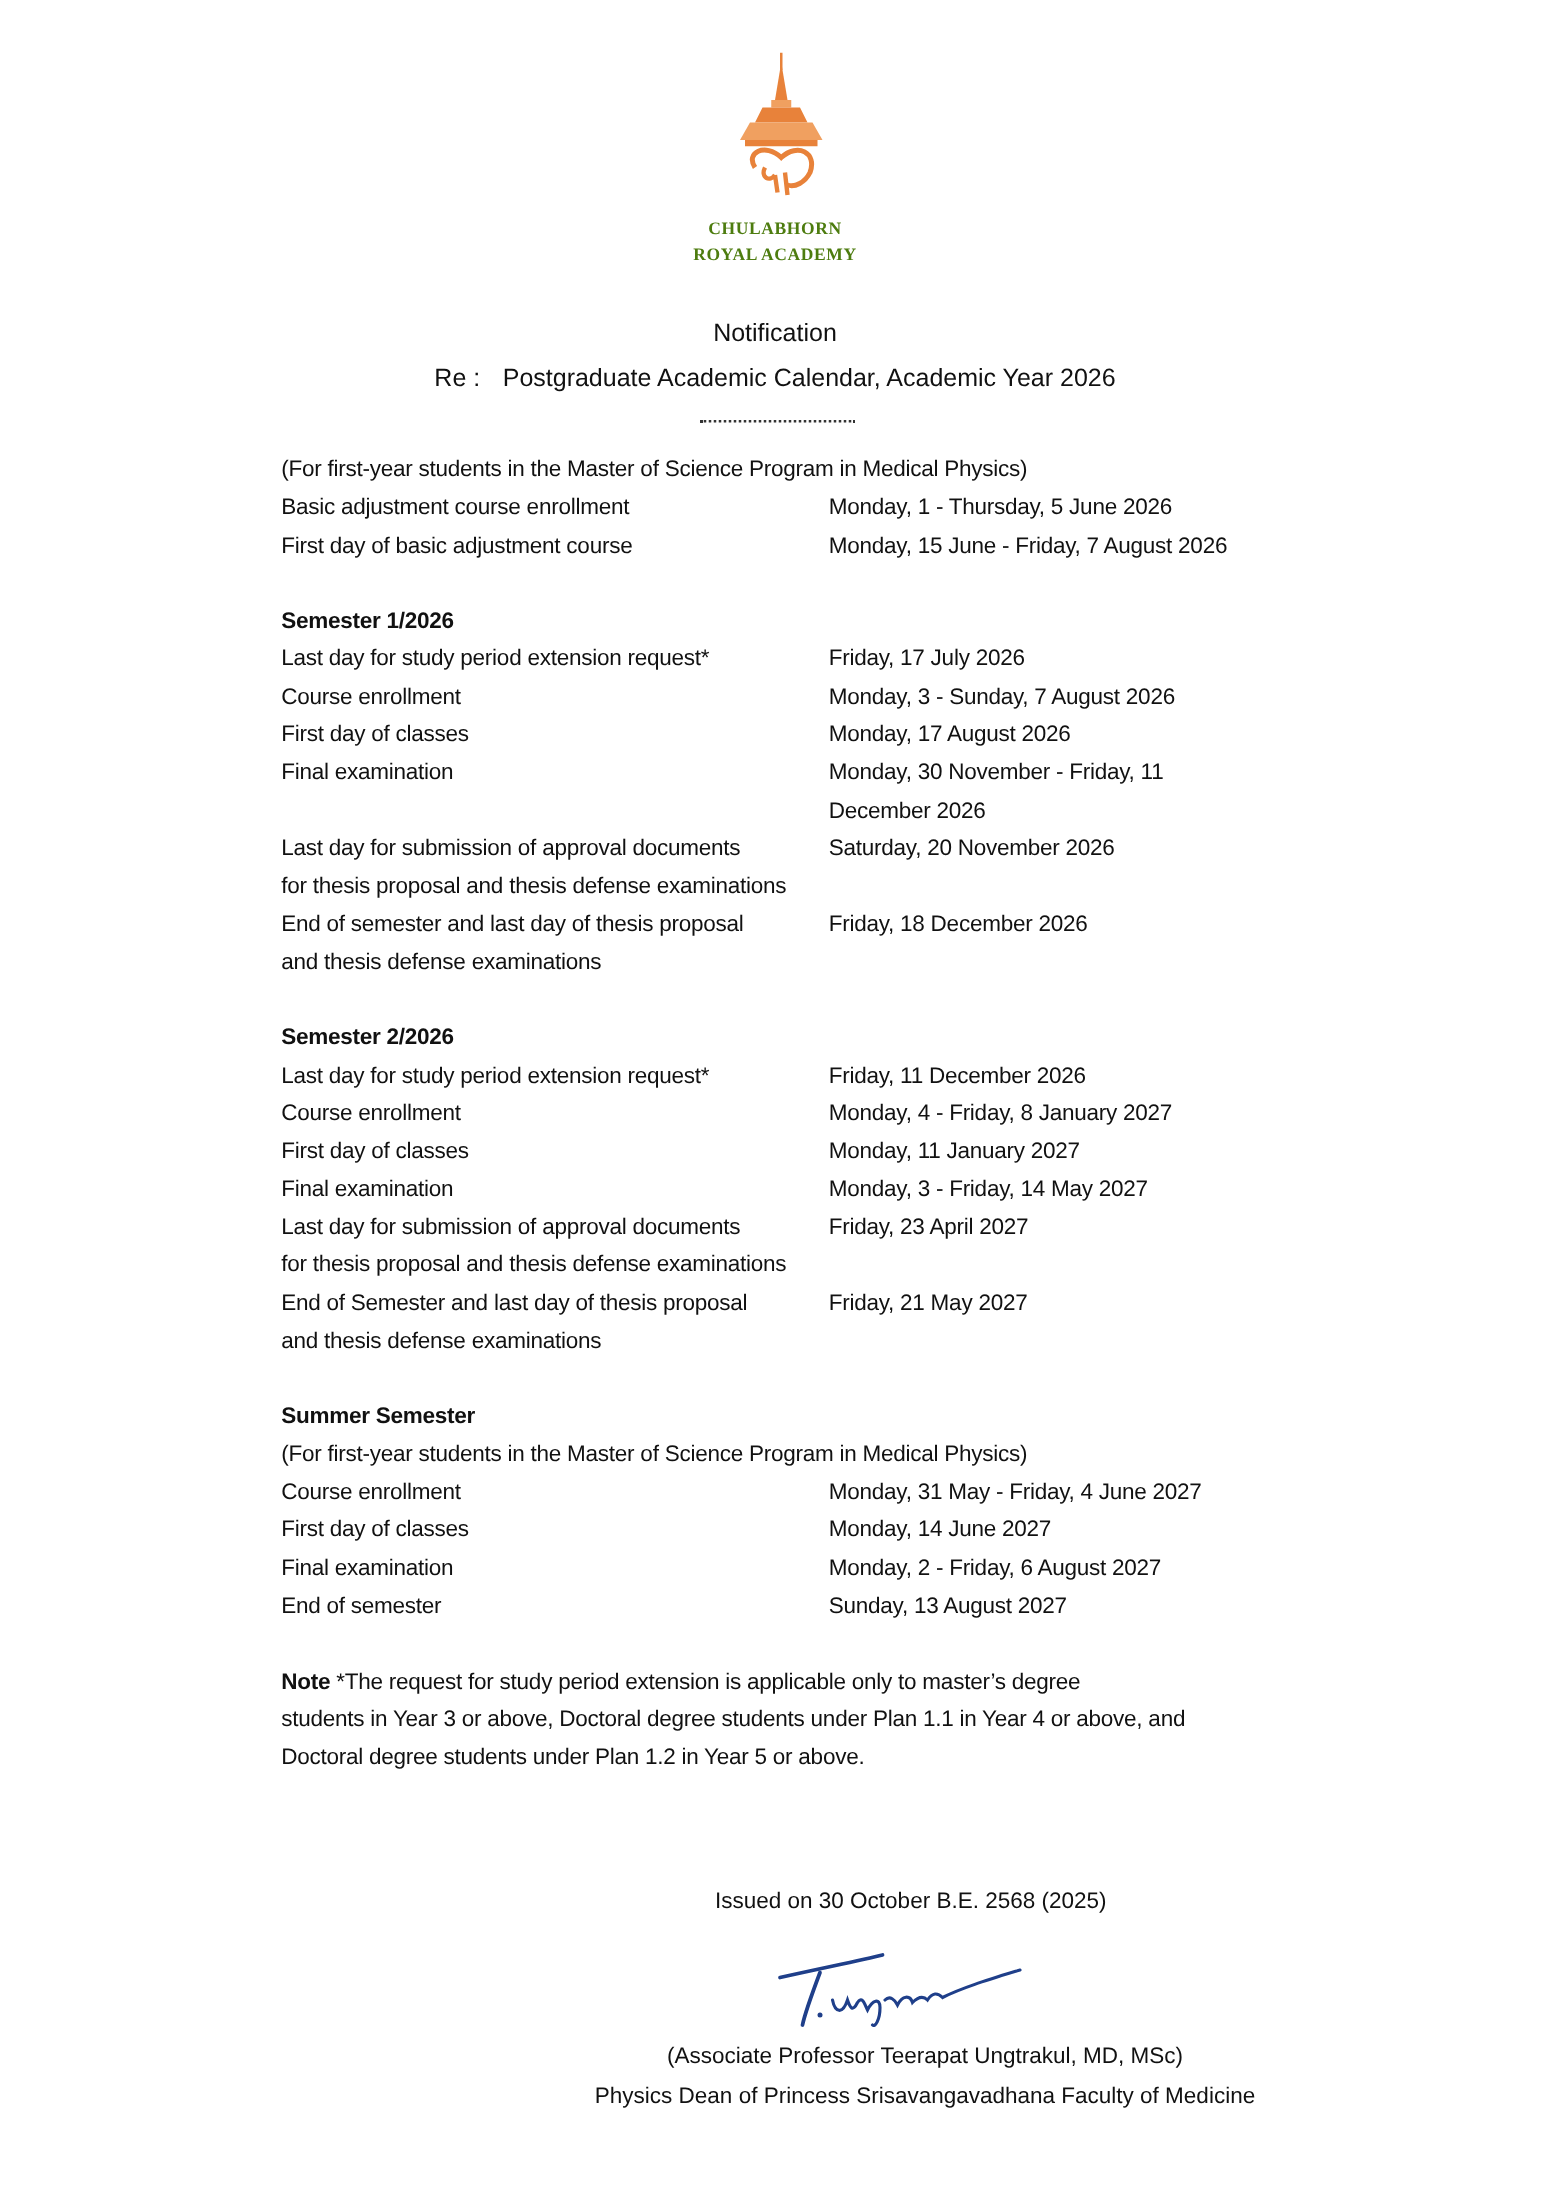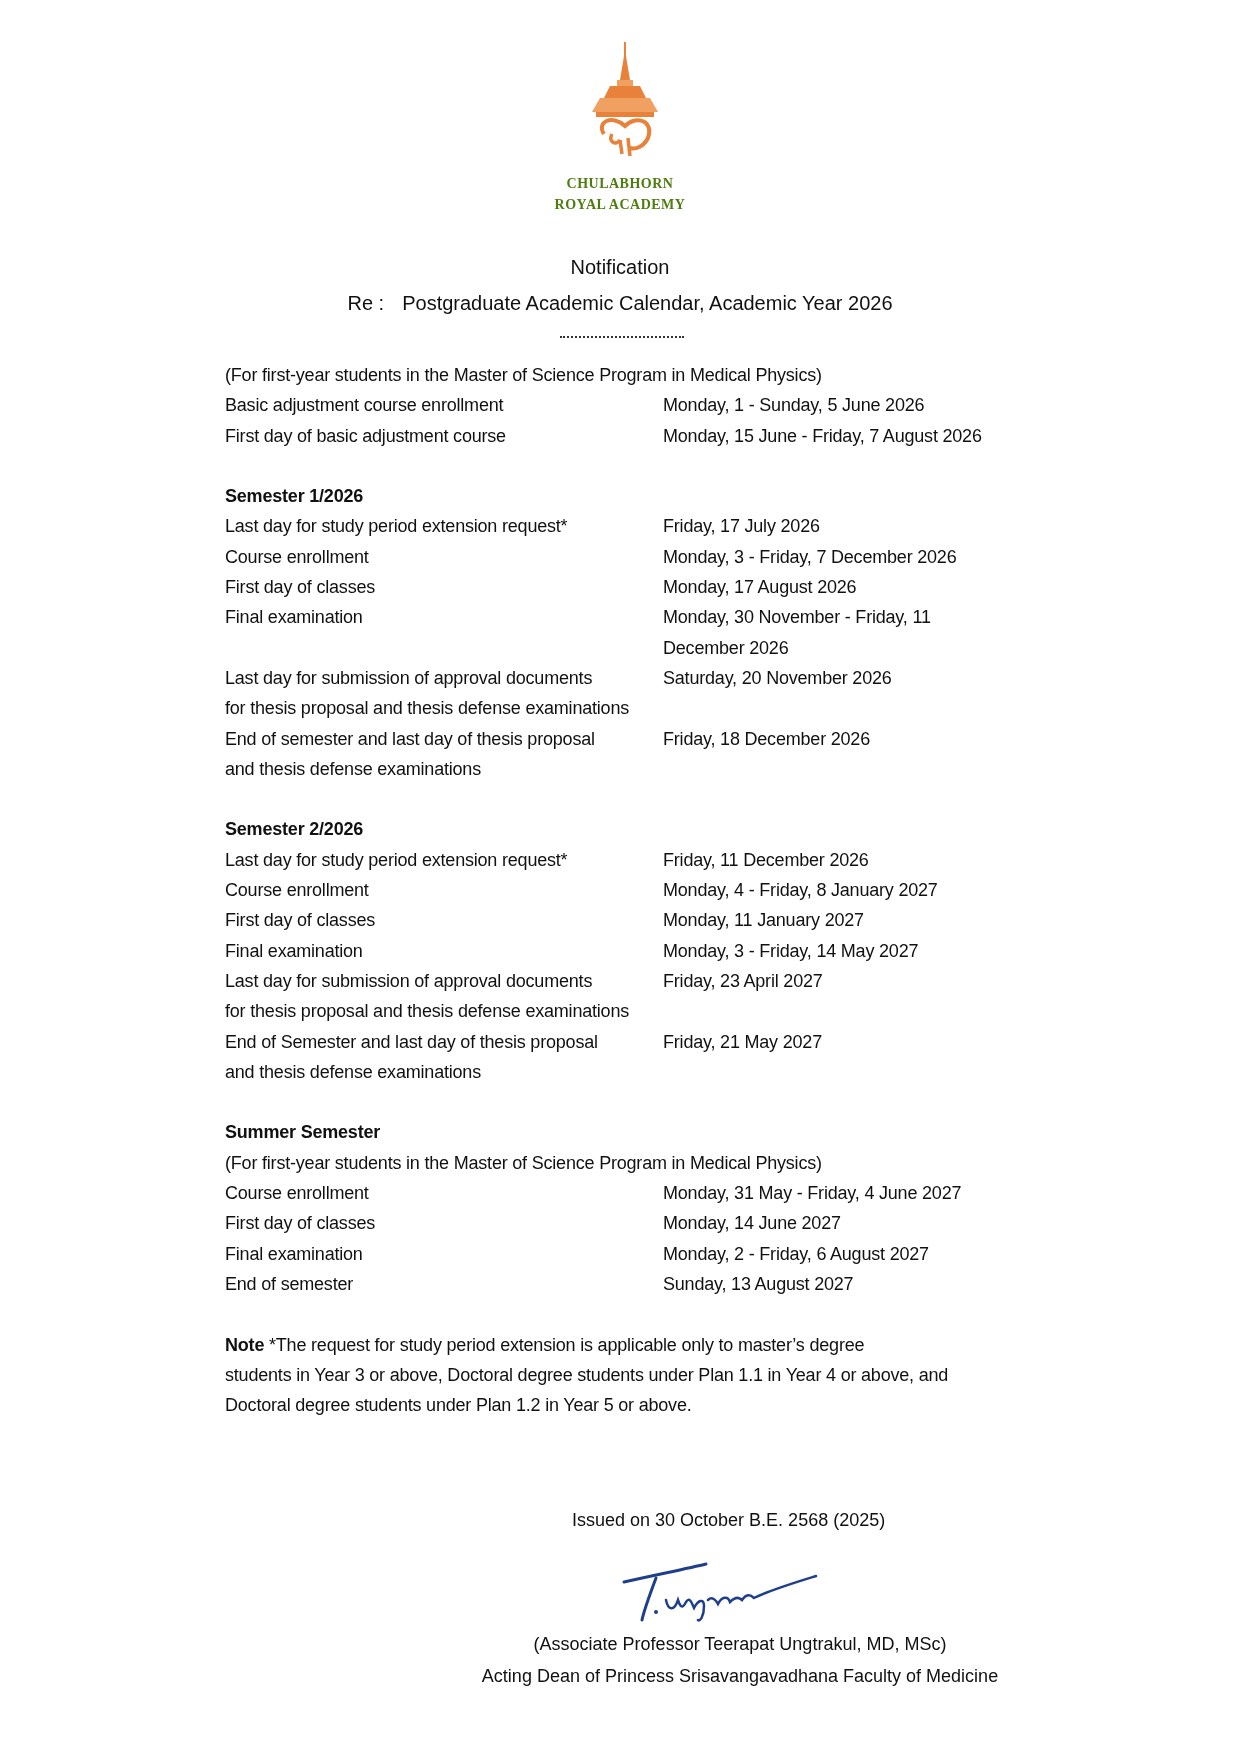--- a/index.html
+++ b/index.html
@@ -48,36 +48,36 @@
 <div class="title t2">
   <span class="re">Re :</span><span>Postgraduate Academic Calendar, Academic Year 2026</span>
 </div>
 <div class="dots"></div>
 
 <div class="content">
 
   <div class="line">(For first-year students in the Master of Science Program in Medical Physics)</div>
   <div class="line">
     <span class="lbl">Basic adjustment course enrollment</span>
-    <span class="val">Monday, 1 - Sunday, 5 June 2026</span>
+    <span class="val">Monday, 1 - Thursday, 5 June 2026</span>
   </div>
   <div class="line">
     <span class="lbl">First day of basic adjustment course</span>
     <span class="val">Monday, 15 June - Friday, 7 August 2026</span>
   </div>
   <div class="gap"></div>
 
   <div class="line sec-title">Semester 1/2026</div>
   <div class="line">
     <span class="lbl">Last day for study period extension request*</span>
     <span class="val">Friday, 17 July 2026</span>
   </div>
   <div class="line">
     <span class="lbl">Course enrollment</span>
-    <span class="val">Monday, 3 - Friday, 7 December 2026</span>
+    <span class="val">Monday, 3 - Sunday, 7 August 2026</span>
   </div>
   <div class="line">
     <span class="lbl">First day of classes</span>
     <span class="val">Monday, 17 August 2026</span>
   </div>
   <div class="line">
     <span class="lbl">Final examination</span>
     <span class="val">Monday, 30 November - Friday, 11</span>
   </div>
   <div class="line">
@@ -161,13 +161,13 @@
 </div>
 
 <div class="issued">Issued on 30 October B.E. 2568 (2025)</div>
 <svg class="sig" viewBox="0 0 200 70">
   <path d="M4,22 C40,14 70,8 86,4" fill="none" stroke="#1f3f8a" stroke-width="3" stroke-linecap="round"></path>
   <path d="M36,18 C30,34 24,50 22,60" fill="none" stroke="#1f3f8a" stroke-width="3" stroke-linecap="round"></path>
   <circle cx="36" cy="52" r="2" fill="#1f3f8a"></circle>
   <path d="M46,40 C48,50 54,52 58,40 C60,46 62,50 66,42 C70,36 72,44 74,48 C78,40 84,38 84,46 C84,56 80,62 78,60 M88,40 C92,36 96,40 98,44 C102,36 108,36 110,42 C114,38 118,36 122,40 C126,34 130,34 134,38 C150,30 170,24 196,16" fill="none" stroke="#1f3f8a" stroke-width="2.5" stroke-linecap="round"></path>
 </svg>
 <div class="signer s1">(Associate Professor Teerapat Ungtrakul, MD, MSc)</div>
-<div class="signer s2">Acting Dean of Princess Srisavangavadhana Faculty of Medicine</div>
+<div class="signer s2">Physics Dean of Princess Srisavangavadhana Faculty of Medicine</div>
 
 </body></html>

